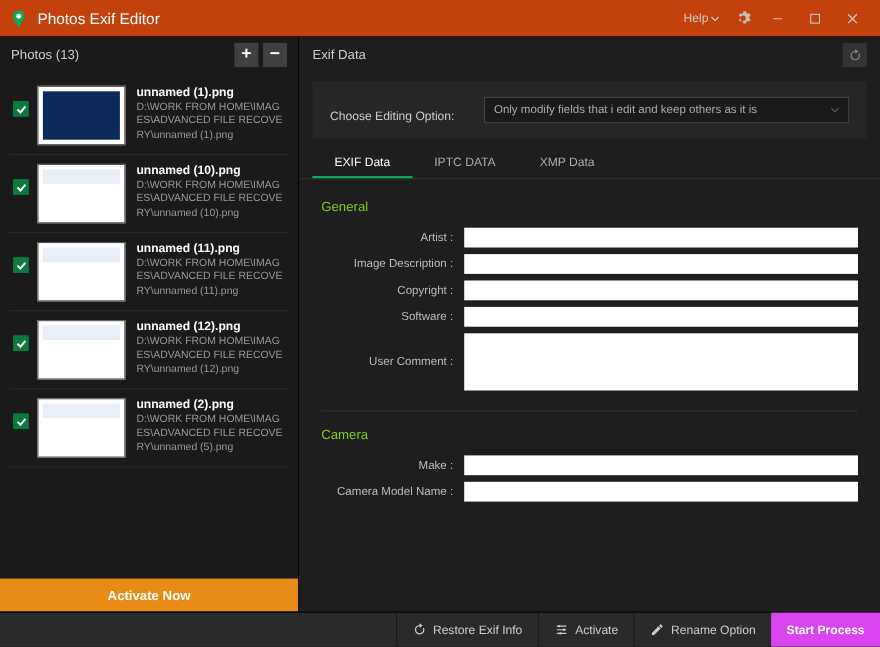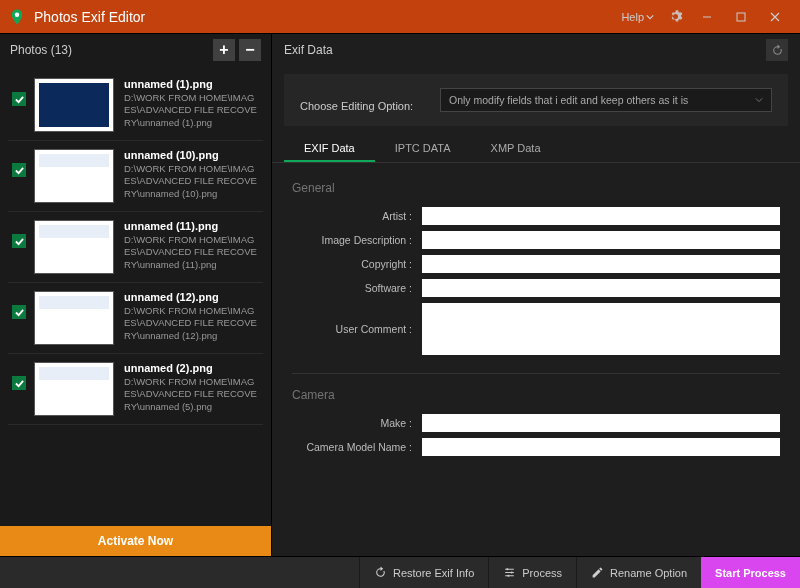--- a/index.html
+++ b/index.html
@@ -44,21 +44,21 @@
 
 .option-row { background: #262626; margin: 8px 12px; padding: 14px 16px; display: flex; align-items: flex-end; }
 .option-label { font-size: 11px; color: #ccc; width: 140px; }
 .dropdown { flex: 1; background: #1a1a1a; border: 1px solid #444; color: #aaa; font-size: 10.5px; padding: 5px 8px; display: flex; align-items: center; justify-content: space-between; cursor: pointer; }
 
 .tabs { display: flex; padding: 0 12px; border-bottom: 1px solid #333; }
 .tab { padding: 8px 20px 6px; font-size: 11px; color: #aaa; cursor: pointer; border-bottom: 2px solid transparent; }
 .tab.active { color: #fff; border-bottom-color: #0fa75a; }
 
 .form { flex: 1; padding: 18px 20px 8px 20px; overflow-y: auto; }
-.section-title { color: #737373; font-size: 12px; margin-bottom: 12px; }
+.section-title { color: #84cc16; font-size: 12px; margin-bottom: 12px; }
 .field { display: flex; align-items: center; margin-bottom: 6px; }
 .flabel { width: 130px; text-align: right; font-size: 10.5px; color: #bbb; padding-right: 10px; }
 .finput { flex: 1; height: 18px; background: #fff; border: none; padding: 0 4px; font-size: 10px; }
 .ftextarea { flex: 1; height: 52px; background: #fff; border: none; padding: 2px 4px; font-size: 10px; resize: none; }
 .sep { height: 1px; background: #333; margin: 18px 0 14px; }
 
 
 .bottombar { height: 32px; background: #2a2a2a; border-top: 1px solid #000; display: flex; align-items: stretch; }
 .bspacer { flex: 1; }
 .bbtn { display: flex; align-items: center; padding: 0 14px; color: #ccc; font-size: 11px; border-left: 1px solid #1a1a1a; cursor: pointer; gap: 6px; }
@@ -253,21 +253,21 @@
       </svg>
     <span>Restore Exif Info</span>
   </div>
   <div class="bbtn">
     <svg width="13" height="13" viewBox="0 0 24 24">
         <path stroke="#ccc" fill="none" stroke-width="2" d="M4 6h16M4 12h16M4 18h16"></path>
         <circle cx="8" cy="6" r="2" fill="#ccc"></circle>
         <circle cx="16" cy="12" r="2" fill="#ccc"></circle>
         <circle cx="10" cy="18" r="2" fill="#ccc"></circle>
       </svg>
-    <span>Process</span>
+    <span>Activate</span>
   </div>
   <div class="bbtn">
     <svg width="13" height="13" viewBox="0 0 24 24">
         <path fill="#ccc" d="M3 17.25V21h3.75L17.8 9.94l-3.75-3.75L3 17.25zM20.7 7.04a1 1 0 000-1.41l-2.34-2.34a1 1 0 00-1.41 0l-1.83 1.83 3.75 3.75 1.83-1.83z"></path>
       </svg>
     <span>Rename Option</span>
   </div>
   <div class="bbtn primary">
     <span>Start Process</span>
   </div>

